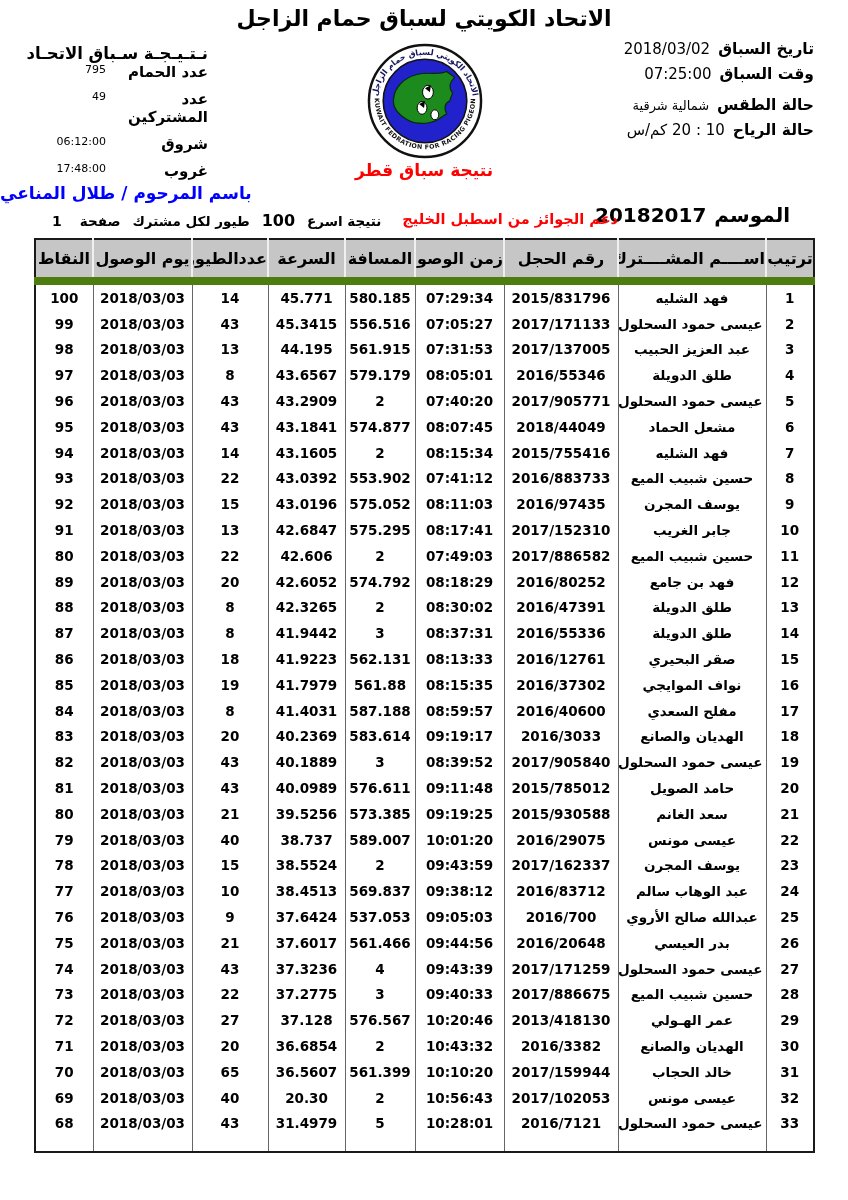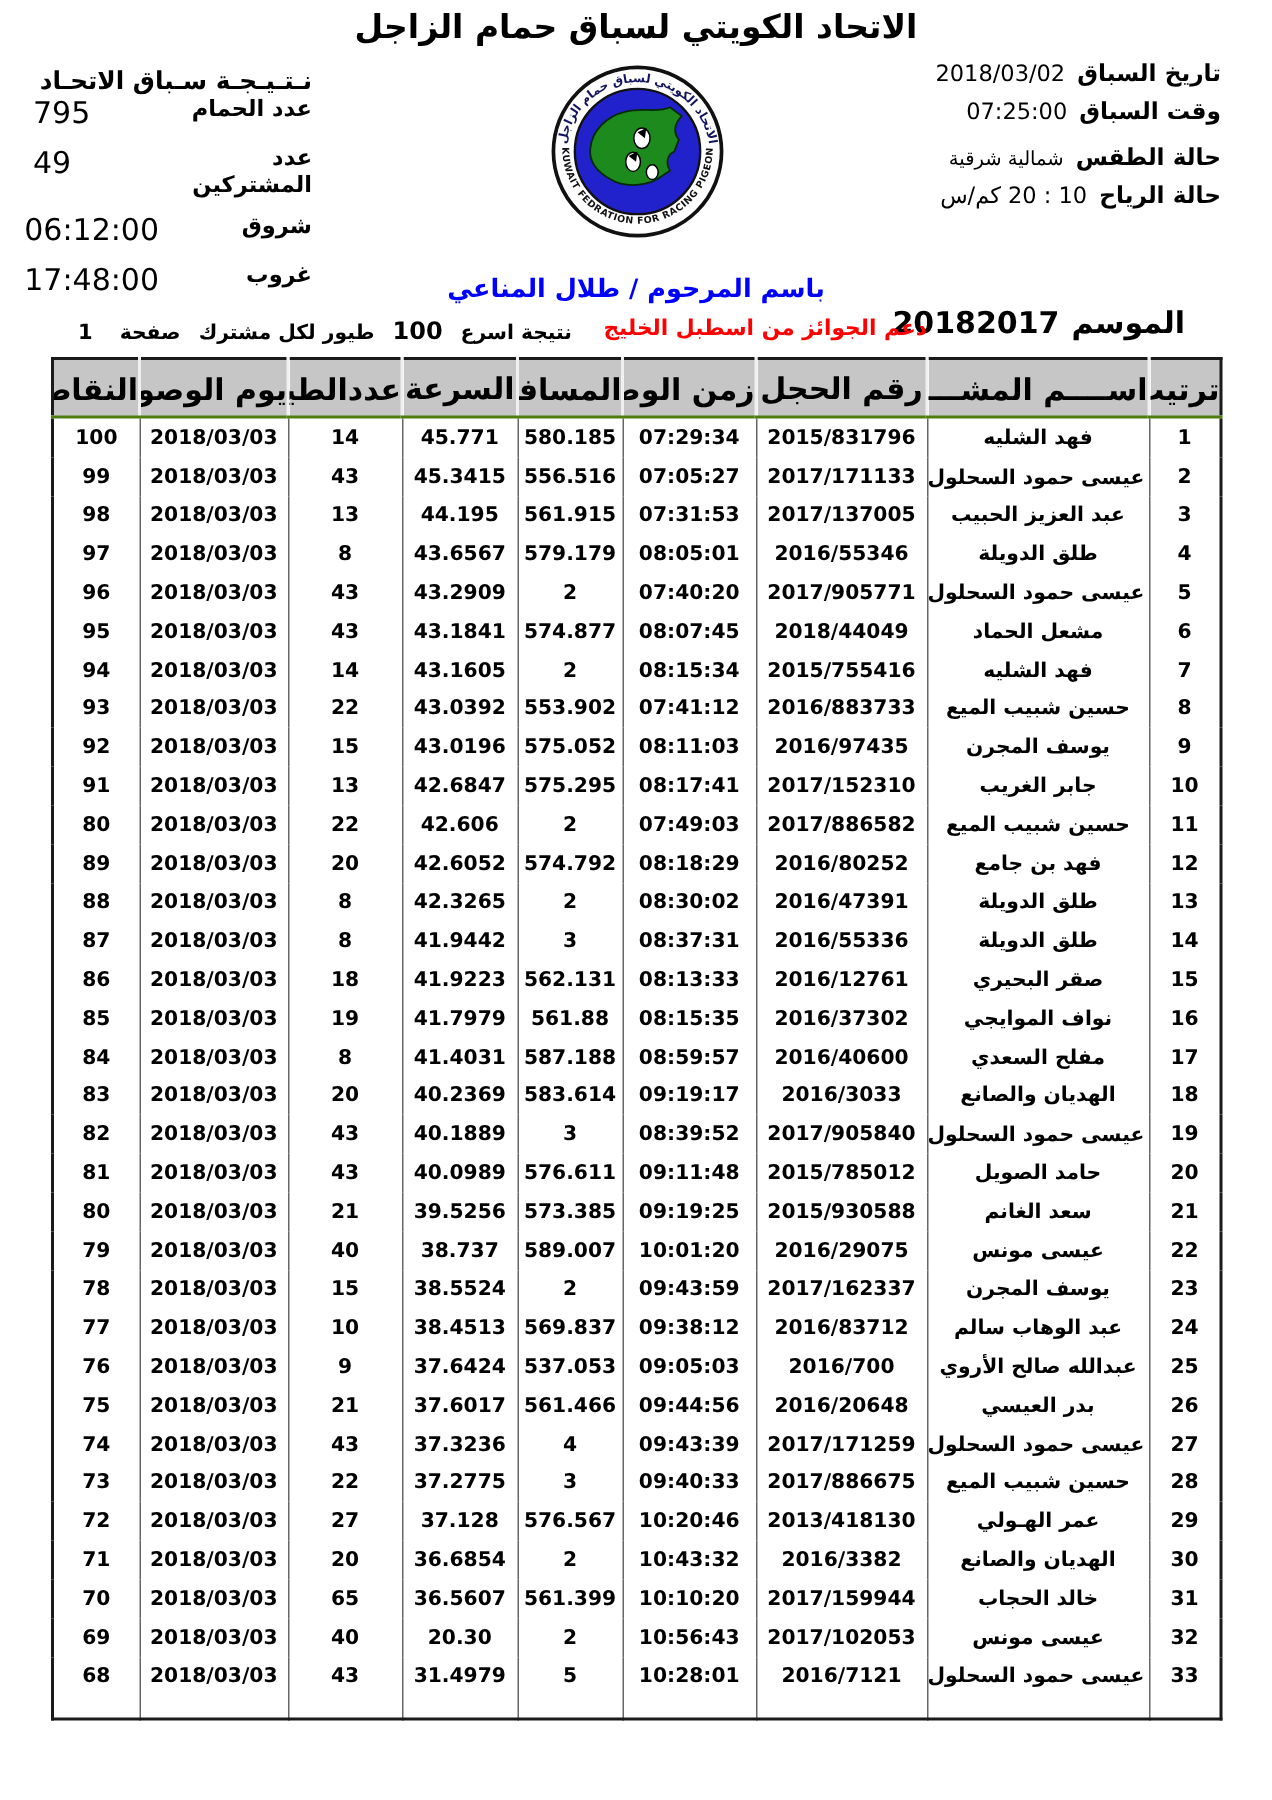--- a/index.html
+++ b/index.html
@@ -15,30 +15,30 @@
   .info-right{position:absolute;top:40px;right:34px;width:250px;direction:rtl;}
   .info-right .row{display:flex;gap:8px;align-items:baseline;margin-bottom:7px;}
   .info-right .row.gap-lg{margin-top:13px;}
   .lbl{font-weight:bold;font-size:15.5px;}
   .val{font-size:15px;}
   .val.small{font-size:13px;}
   .info-left{position:absolute;top:44px;left:18px;width:190px;direction:rtl;}
   .info-left .heading{font-weight:bold;font-size:16.5px;letter-spacing:.5px;margin-bottom:0;}
   .info-left .grid{display:grid;grid-template-columns:96px 84px;row-gap:9px;column-gap:6px;direction:rtl;}
   .info-left .grid .lbl{text-align:right;font-size:15px;}
-  .info-left .grid .val{text-align:left;font-size:20px;}
+  .info-left .grid .val{text-align:right;font-size:11px;}
   
   .logo{position:absolute;top:42px;left:366px;width:118px;height:118px;}
   
   .banner-red{
     position:absolute;top:160px;left:0;width:100%;text-align:center;
     color:#fe0000;font-size:17px;font-weight:bold;direction:rtl;
   }
   .banner-blue{
-    position:absolute;top:183px;left:0;width:100%;text-align:center;
+    position:absolute;top:183px;left:0;width:100%;text-align:left;
     color:#0000fe;font-size:17px;font-weight:bold;direction:rtl;
   }
   
   .season{position:absolute;top:203px;right:58px;direction:rtl;font-size:20px;font-weight:bold;display:flex;gap:8px;}
   .sponsor{
     position:absolute;top:211px;left:392px;width:226px;
     color:#fe0000;font-size:14.5px;font-weight:bold;direction:rtl;
   }
   .result-line{
     position:absolute;top:211px;left:52px;direction:rtl;display:flex;gap:12px;
@@ -46,22 +46,22 @@
   }
   .result-line .big{font-size:16px;}
   .result-line .pageno{font-size:14px;margin-right:6px;}
   
   table.results{
     position:absolute;top:238px;left:34px;width:779px;
     border-collapse:collapse;table-layout:fixed;direction:rtl;
     border:2px solid #1a1a1a;
   }
   table.results th{
-    background:#c6c6c6;height:37px;font-weight:bold;font-size:20px;
-    border-left:2px solid #f0f0f0;border-bottom:2px solid #4d7c0f;
+    background:#c6c6c6;height:37px;font-weight:bold;font-size:16px;
+    border-left:2px solid #f0f0f0;border-bottom:8px solid #4d7c0f;
     vertical-align:middle;text-align:center;padding:0;white-space:nowrap;overflow:hidden;
   }
   table.results th:last-child{border-left:none;}
   table.results td{
     height:25.8px;font-weight:bold;font-size:13.5px;vertical-align:middle;
     border-left:1px solid #666;padding:0 3px;text-align:center;white-space:nowrap;overflow:hidden;
   }
   table.results td:last-child{border-left:none;}
   td.c1{text-align:right;padding-right:6px;}   
   td.c2{text-align:right;padding-right:5px;font-size:14px;}   
@@ -126,20 +126,21 @@
       <path id="arcBot" d="M 9,58 A 51,51 0 0 0 111,58"></path>
     </defs>
     <text font-size="8.2" fill="#131360" font-weight="bold">
       <textPath href="#arcTop" startOffset="50%" text-anchor="middle">الاتحاد الكويتي لسباق حمام الزاجل</textPath>
     </text>
     <text font-size="6.4" fill="#111111" font-weight="bold" letter-spacing="0.4">
       <textPath href="#arcBot" startOffset="50%" text-anchor="middle">KUWAIT FEDRATION FOR RACING PIGEON</textPath>
     </text>
   </svg>
 
+  <div class="banner-red">نتيجة سباق قطر</div>
   <div class="banner-blue">باسم المرحوم / طلال المناعي</div>
 
   <div class="season">
     <span>الموسم</span>
     <span>20182017</span>
   </div>
   <div class="sponsor">دعم الجوائز من اسطبل الخليج</div>
   <div class="result-line">
     <span>نتيجة اسرع</span>
     <span class="big">100</span>

